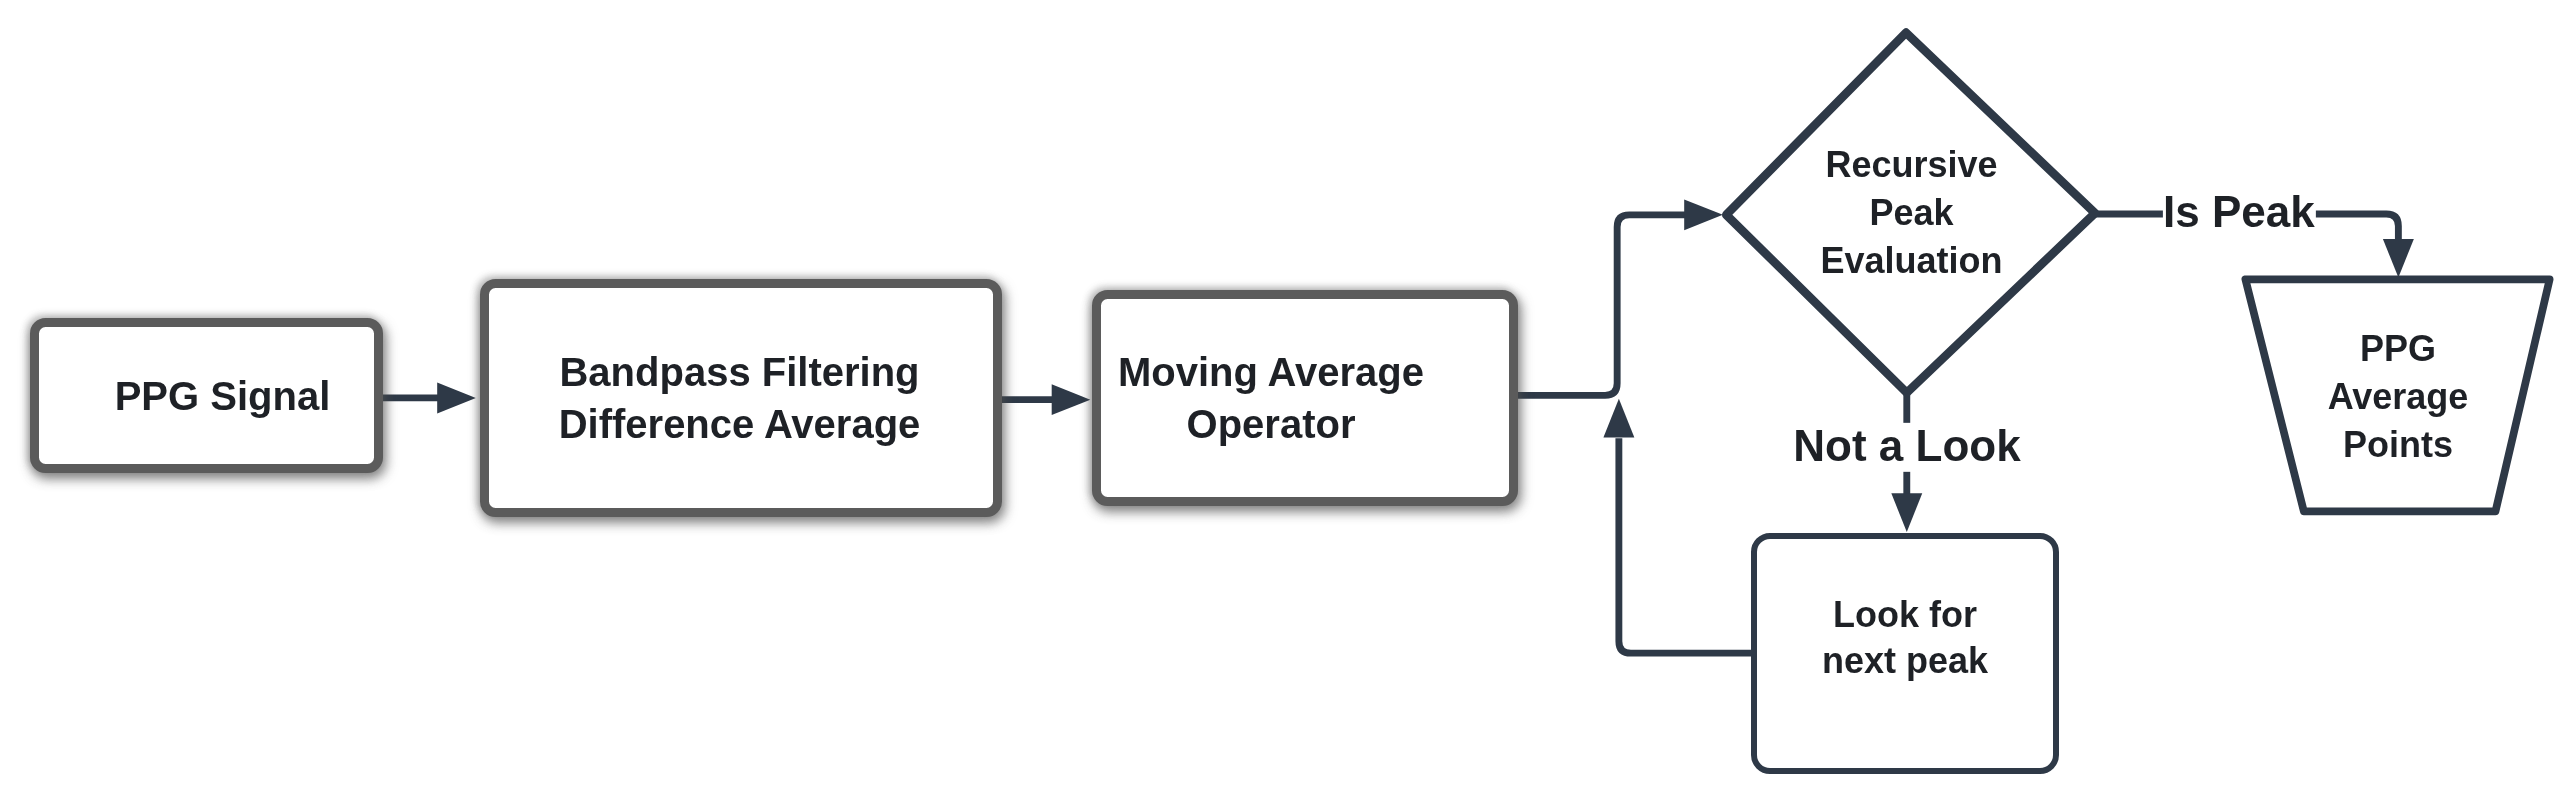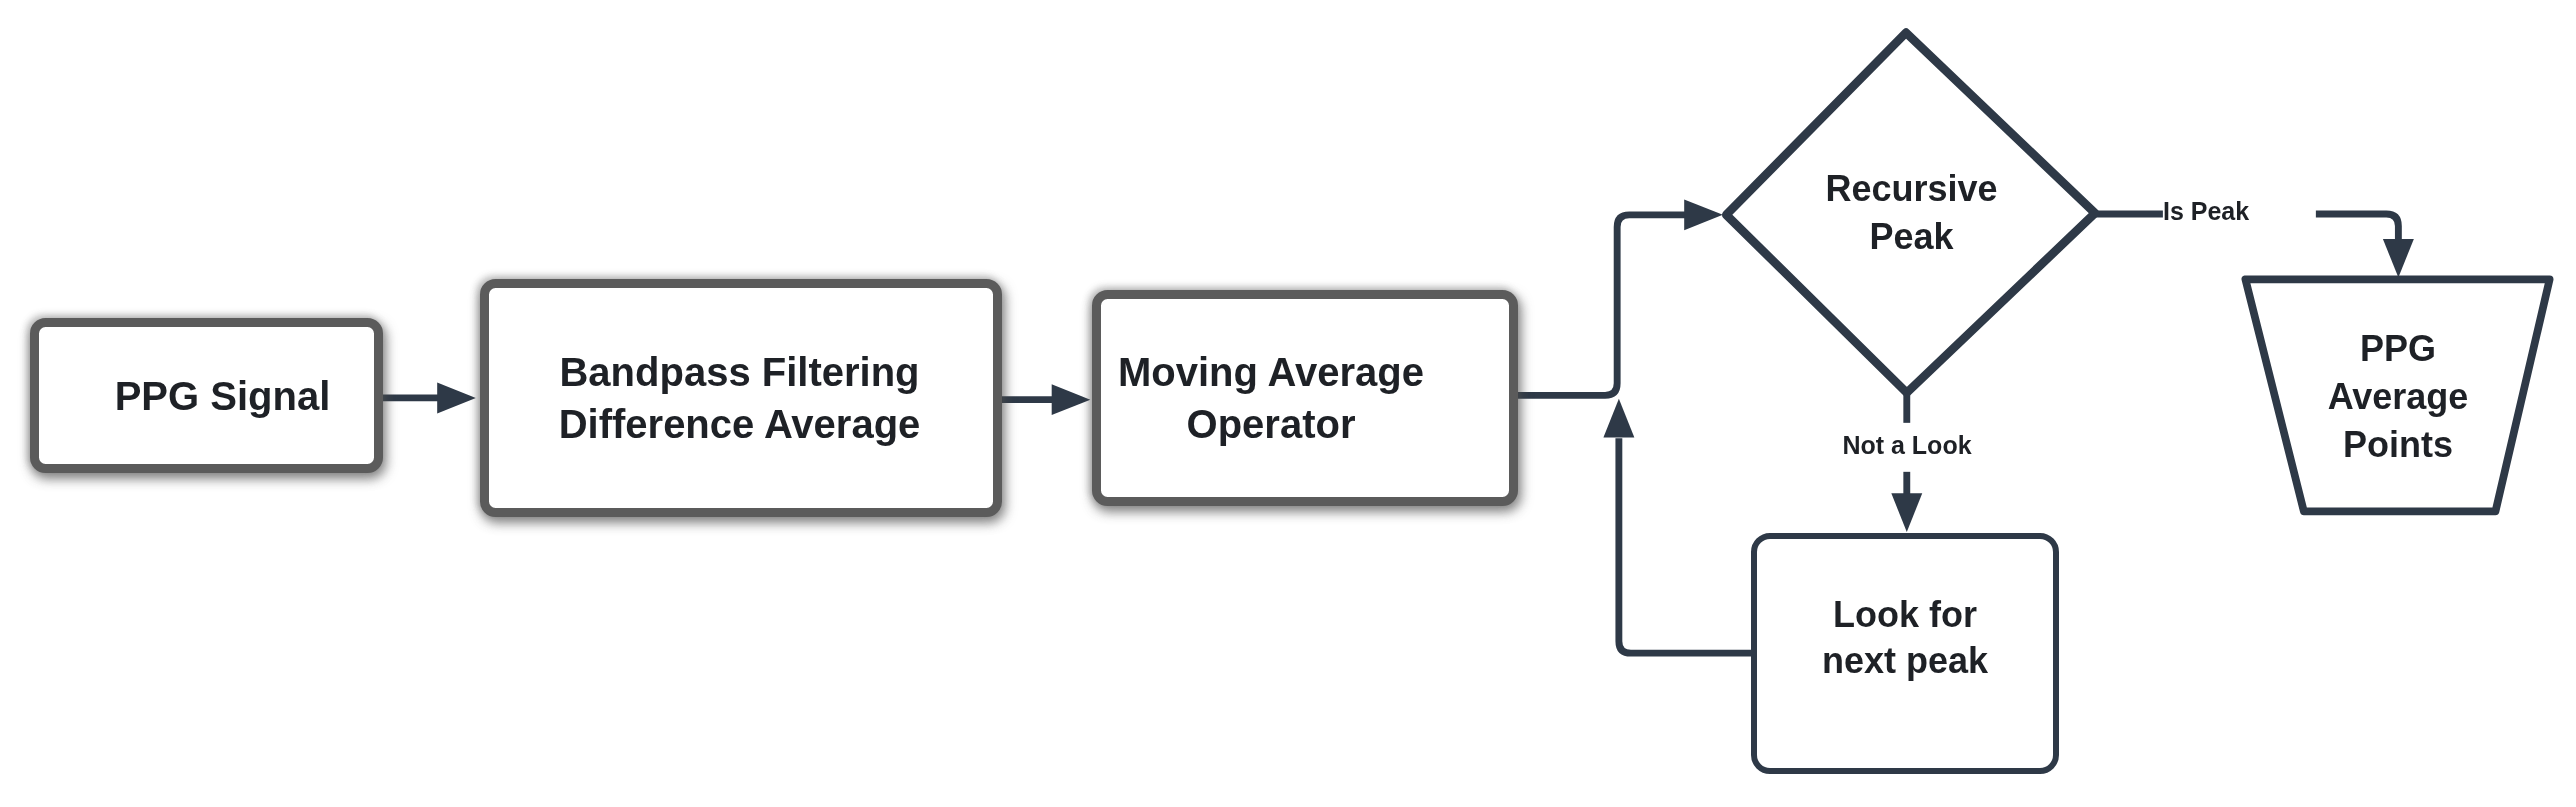--- a/index.html
+++ b/index.html
@@ -46,21 +46,21 @@
     font-weight: 700;
     color: #1e2126;
     pointer-events: none;
   }
   .label .ln { display: block; }
   .t-process { font-size: 40px; line-height: 52px; }
   .t-flow    { font-size: 36px; line-height: 48px; }
   .edge-label {
     position: absolute;
     font-weight: 700;
-    font-size: 25px;
+    font-size: 44px;
     line-height: 41px;
     color: #1e2126;
     white-space: nowrap;
   }
 </style>
 </head>
 <body>
 
 <div class="canvas">
 
@@ -102,20 +102,21 @@
   </div>
 
   <div class="label t-process" style="left:1092px; top:290px; width:358px; height:216px;">
     <span class="ln">Moving Average</span>
     <span class="ln">Operator</span>
   </div>
 
   <div class="label t-flow" style="left:1727px; top:33px; width:369px; height:360px;">
     <span class="ln">Recursive</span>
     <span class="ln">Peak</span>
+    <span class="ln">Evaluation</span>
   </div>
 
   <div class="label t-flow" style="left:2246px; top:289px; width:304px; height:232px; padding-bottom:17px; box-sizing:border-box;">
     <span class="ln">PPG</span>
     <span class="ln">Average</span>
     <span class="ln">Points</span>
   </div>
 
   <div class="label t-flow" style="left:1751px; top:533px; width:308px; height:210px; line-height:46px;">
     <span class="ln">Look for</span>

